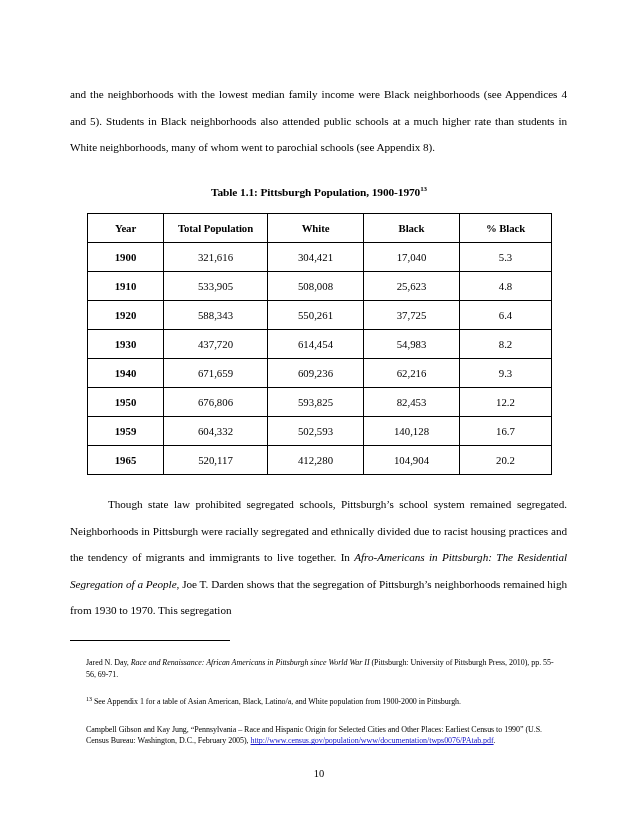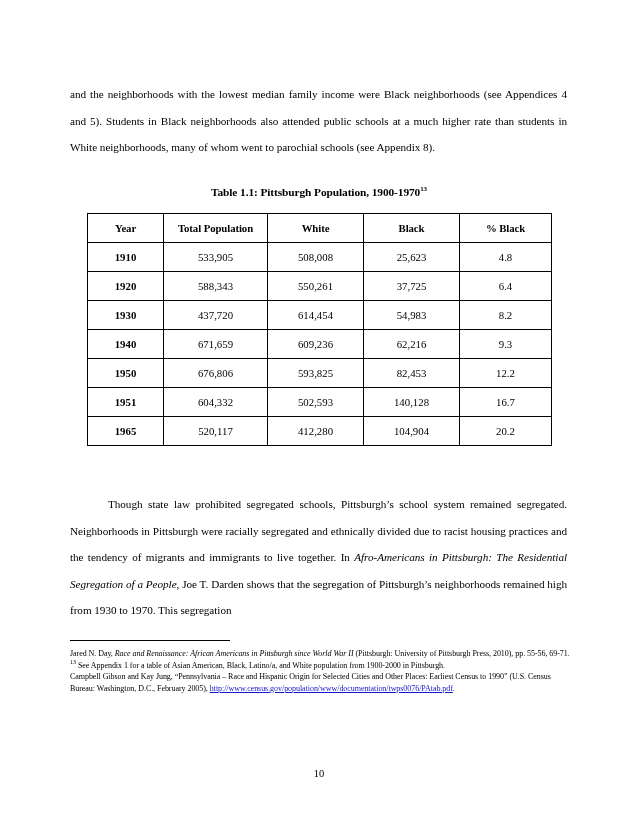--- a/index.html
+++ b/index.html
@@ -91,21 +91,21 @@
     line-height: 11.6px;
     letter-spacing: -0.05px;
   }
   .footnote-rule {
     width: 160px;
     height: 0;
     border-top: 1px solid #000000;
     margin: 0 0 7px 0;
   }
   .fn {
-    margin: 0;
+    margin: 16px;
     text-indent: 0;
   }
   .fn sup {
     font-size: 6px;
     vertical-align: super;
     line-height: 0;
     margin-right: 2px;
   }
   .fn i { font-style: italic; }
   .url {
@@ -142,20 +142,27 @@
       <tr>
         <th>Year</th>
         <th>Total Population</th>
         <th>White</th>
         <th>Black</th>
         <th>% Black</th>
       </tr>
     </thead>
     <tbody>
       <tr>
+        <td class="yearcell">1900</td>
+        <td>321,616</td>
+        <td>304,421</td>
+        <td>17,040</td>
+        <td>5.3</td>
+      </tr>
+      <tr>
         <td class="yearcell">1910</td>
         <td>533,905</td>
         <td>508,008</td>
         <td>25,623</td>
         <td>4.8</td>
       </tr>
       <tr>
         <td class="yearcell">1920</td>
         <td>588,343</td>
         <td>550,261</td>
@@ -177,21 +184,21 @@
         <td>9.3</td>
       </tr>
       <tr>
         <td class="yearcell">1950</td>
         <td>676,806</td>
         <td>593,825</td>
         <td>82,453</td>
         <td>12.2</td>
       </tr>
       <tr>
-        <td class="yearcell">1951</td>
+        <td class="yearcell">1959</td>
         <td>604,332</td>
         <td>502,593</td>
         <td>140,128</td>
         <td>16.7</td>
       </tr>
       <tr>
         <td class="yearcell">1965</td>
         <td>520,117</td>
         <td>412,280</td>
         <td>104,904</td>

